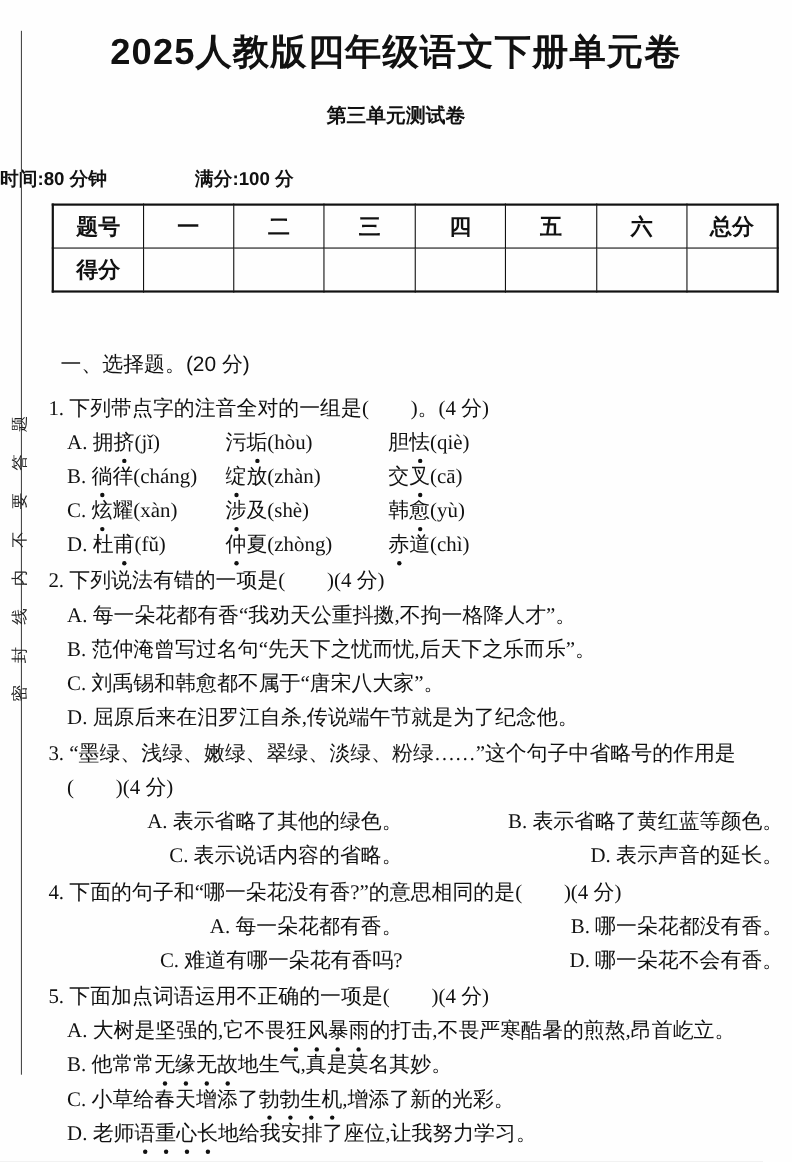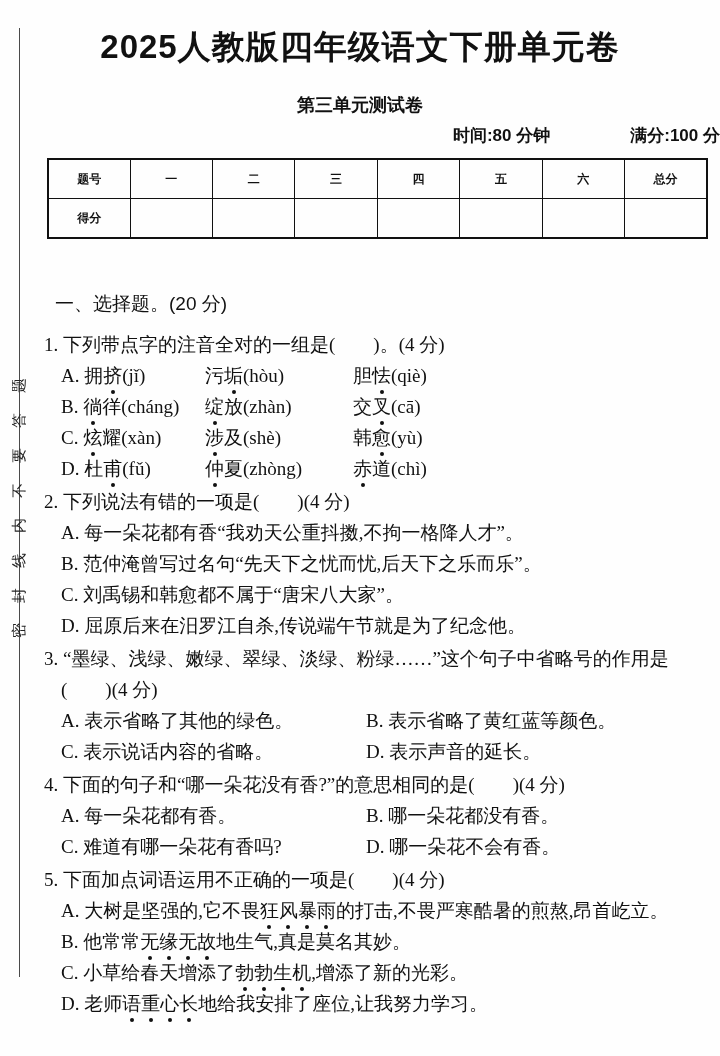--- a/index.html
+++ b/index.html
@@ -14,39 +14,39 @@
   .seal-rule{position:absolute;left:19px;top:28px;width:1px;height:949px;background:#4a4a4a;}
   .seal-text{
     position:absolute;left:-130px;top:489px;width:298px;height:18px;line-height:18px;
     text-align:center;transform:rotate(-90deg);
     font-size:15px;letter-spacing:20px;color:#222;
     font-family:"Liberation Sans","DejaVu Sans",sans-serif;
   }
 
   .title{padding-top:25px;text-align:center;font-size:33px;font-weight:900;letter-spacing:1px;}
   .subtitle{margin-top:23px;text-align:center;font-size:18px;font-weight:900;}
-  .info-line{margin-top:7px;display:flex;justify-content:flex-end;gap:80px;font-size:17px;font-weight:700;}
+  .info-line{margin-top:34px;display:flex;justify-content:flex-start;gap:80px;font-size:17px;font-weight:700;}
 
   table.score-table{
     margin:11px 0 0 47px;width:661px;border-collapse:collapse;table-layout:fixed;
     border:2px solid #111;
   }
   table.score-table td{
     border:1px solid #111;height:36px;text-align:center;vertical-align:middle;
-    font-size:12px;font-weight:700;font-family:"Liberation Sans","DejaVu Sans",sans-serif;
+    font-size:20px;font-weight:700;font-family:"Liberation Sans","DejaVu Sans",sans-serif;
   }
 
   .section-heading{margin:52px 0 0 55px;font-size:19px;font-weight:400;}
 
   .questions{margin:12px 8px 0 44px;font-size:19px;line-height:31px;}
   .q{margin-top:2px;}
   .q-stem{padding-left:17px;text-indent:-17px;}
   .opts{margin-left:17px;}
   .grid3{display:grid;grid-template-columns:144px 148px auto;}
-  .grid2{display:grid;grid-template-columns:305px auto;}
+  .grid2{display:grid;grid-template-columns:305px auto;text-align:right;}
 
   .dotted{position:relative;display:inline-block;}
   .dotted::after{
     content:"";position:absolute;left:50%;bottom:-3px;transform:translateX(-50%);
     width:4px;height:4px;border-radius:50%;background:#111;
   }
 </style>
 </head>
 <body>
 

